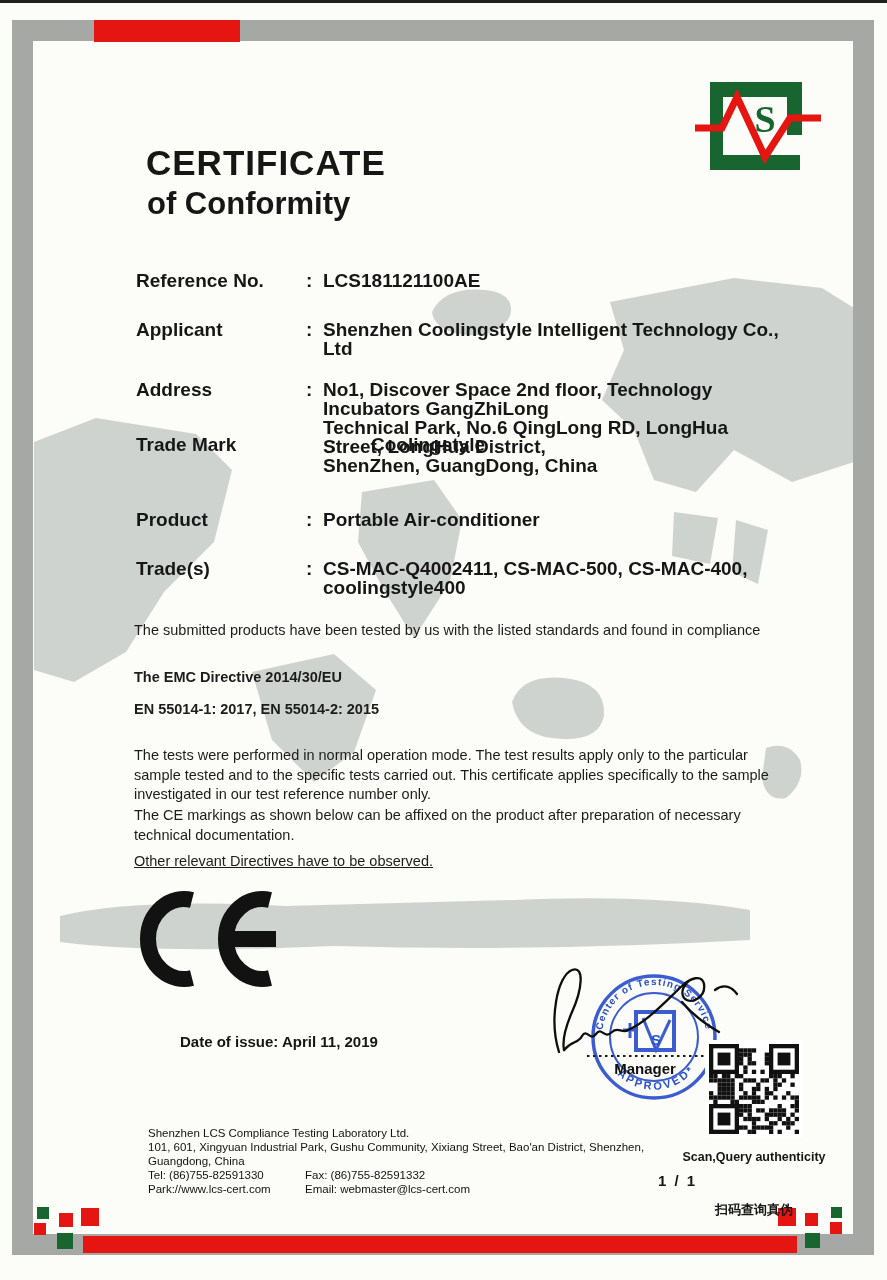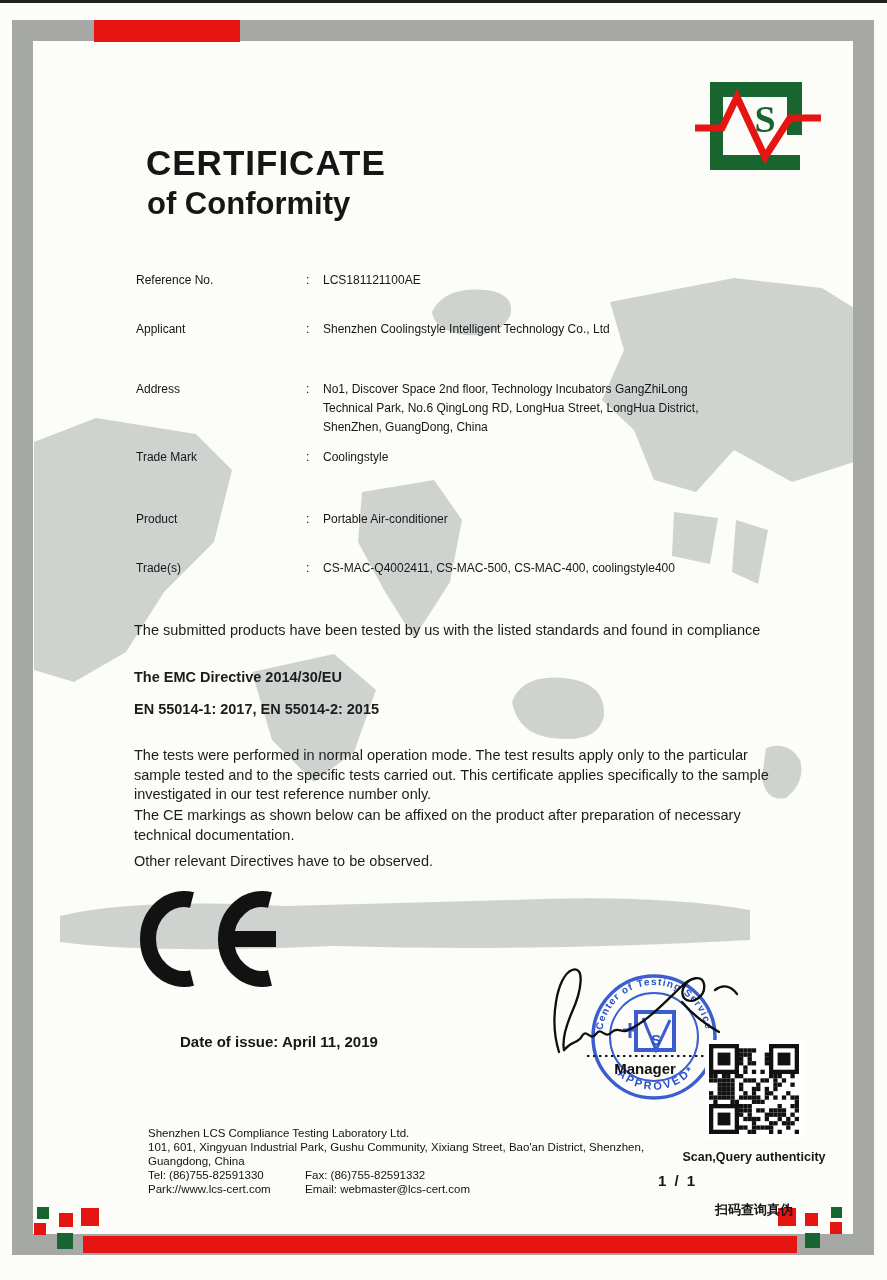--- a/index.html
+++ b/index.html
@@ -17,21 +17,21 @@
   .band-red{left:83px;top:1236px;width:714px;height:17px;background:#e51512;}
   .sq{position:absolute;}
   .sq.red{background:#e51512;}
   .sq.green{background:#19652f;}
   
   .map{left:34px;top:250px;z-index:0;}
   
   .title{left:146px;top:143px;font-size:35px;font-weight:bold;letter-spacing:1px;}
   .subtitle{left:147px;top:186px;font-size:31px;font-weight:bold;}
   
-  .row{position:absolute;left:136px;width:655px;display:flex;font-size:12px;font-weight:normal;line-height:19px;z-index:2;}
+  .row{position:absolute;left:136px;width:655px;display:flex;font-size:19px;font-weight:bold;line-height:19px;z-index:2;}
   .row .lbl{width:170px;flex:none;}
   .row .colon{width:17px;flex:none;}
   .row .val{flex:1;}
   
   .para{position:absolute;left:134px;width:670px;font-size:14.5px;line-height:19.5px;color:#1c1c1c;z-index:2;}
   .para.bold{font-weight:bold;}
   
   .ce{left:134px;top:884px;z-index:2;}
   .sr{position:absolute;width:1px;height:1px;overflow:hidden;clip-path:inset(50%);}
   
@@ -112,21 +112,21 @@
   </div>
   <div class="row" style="top:380px;">
     <span class="lbl">Address</span>
     <span class="colon">:</span>
     <span class="val">
       <div>No1, Discover Space 2nd floor, Technology Incubators GangZhiLong</div>
       <div>Technical Park, No.6 QingLong RD, LongHua Street, LongHua District,</div>
       <div>ShenZhen, GuangDong, China</div>
     </span>
   </div>
-  <div class="row" style="top:448px;">
+  <div class="row" style="top:435px;gap:24px;">
     <span class="lbl">Trade Mark</span>
     <span class="colon">:</span>
     <span class="val">Coolingstyle</span>
   </div>
   <div class="row" style="top:510px;">
     <span class="lbl">Product</span>
     <span class="colon">:</span>
     <span class="val">Portable Air-conditioner</span>
   </div>
   <div class="row" style="top:559px;">
@@ -142,21 +142,21 @@
   <div class="para bold" style="top:700px;">EN 55014-1: 2017, EN 55014-2: 2015</div>
   <div class="para" style="top:746px;">
     <div>The tests were performed in normal operation mode. The test results apply only to the particular</div>
     <div>sample tested and to the specific tests carried out. This certificate applies specifically to the sample</div>
     <div>investigated in our test reference number only.</div>
   </div>
   <div class="para" style="top:806px;">
     <div>The CE markings as shown below can be affixed on the product after preparation of necessary</div>
     <div>technical documentation.</div>
   </div>
-  <div class="para" style="top:852px;">Other relevant Directives have to be observed.</div>
+  <div class="para" style="top:852px;text-decoration:underline;">Other relevant Directives have to be observed.</div>
 
   <svg class="abs ce" width="152" height="110" viewBox="0 0 152 110">
     <g stroke="#121212" stroke-width="16" fill="none">
       <path d="M 58 16 A 36 40 0 1 0 58 94"></path>
       <path d="M 136 16 A 36 40 0 1 0 136 94"></path>
       <path d="M 94 55 L 142 55"></path>
     </g>
   </svg>
   <span class="sr">CE</span>
 

